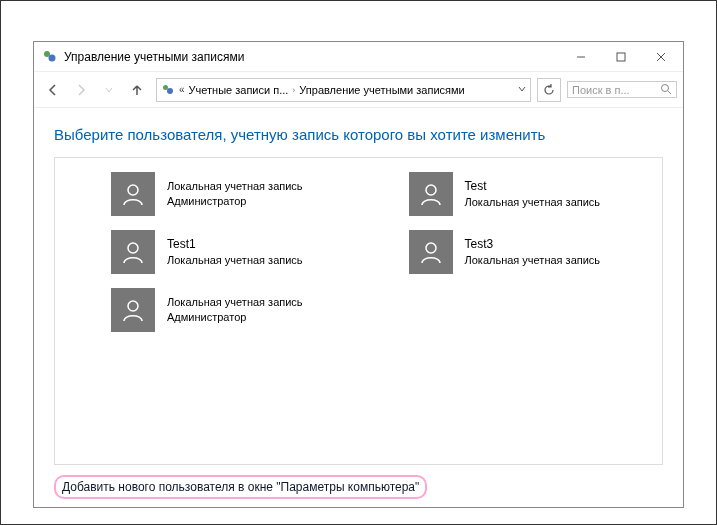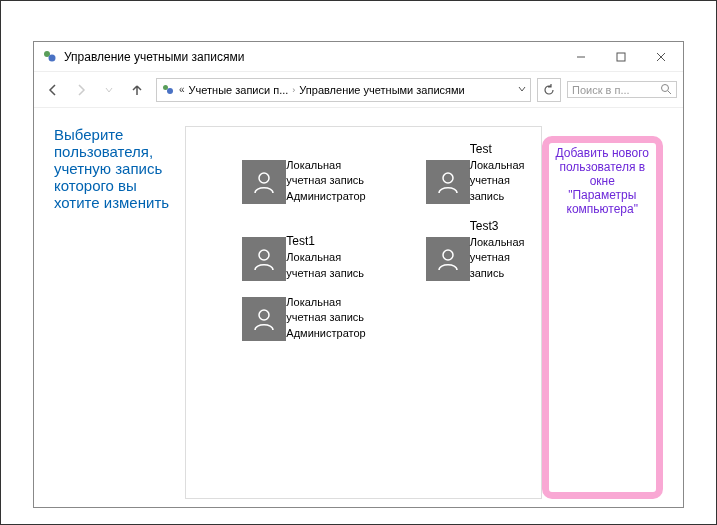--- a/index.html
+++ b/index.html
@@ -137,42 +137,42 @@
     .search-text {
       flex: 1;
       white-space: nowrap;
       overflow: hidden;
       text-overflow: ellipsis;
     }
     .content-area {
       flex: 1;
       padding: 18px 20px 8px 20px;
       display: flex;
-      flex-direction: row;
+      flex-direction: column;
     }
     .heading {
       color: #0063b1;
       font-size: 15px;
       font-weight: 400;
       margin-bottom: 14px;
     }
     .users-panel {
       border: 1px solid #ddd;
       flex: 1;
       padding: 14px 16px;
       display: grid;
       grid-template-columns: 1fr 1fr;
       grid-auto-rows: min-content;
       gap: 14px 20px;
       align-content: start;
     }
     .user-item {
       display: flex;
-      align-items: flex-end;
-      gap: 0;
+      align-items: center;
+      gap: 12px;
       cursor: pointer;
       padding-left: 40px;
     }
     .user-avatar {
       width: 44px;
       height: 44px;
       background: #777;
       display: flex;
       align-items: center;
       justify-content: center;
@@ -187,25 +187,25 @@
     .user-name {
       font-size: 12px;
     }
     .user-detail {
       font-size: 11px;
       color: #000;
     }
     .add-user-link {
       margin-top: 10px;
       padding: 3px 6px;
-      border: 7px solid #f9a8d4;
+      border: 2px solid #f9a8d4;
       border-radius: 10px;
       display: inline-block;
       width: fit-content;
-      color: #6d28d9;
+      color: #0f172a;
       font-size: 12px;
       cursor: pointer;
       text-align: center;
     }
     .chev {
       font-size: 10px;
       color: #333;
     }
     .mini-icon {
       width: 14px;

